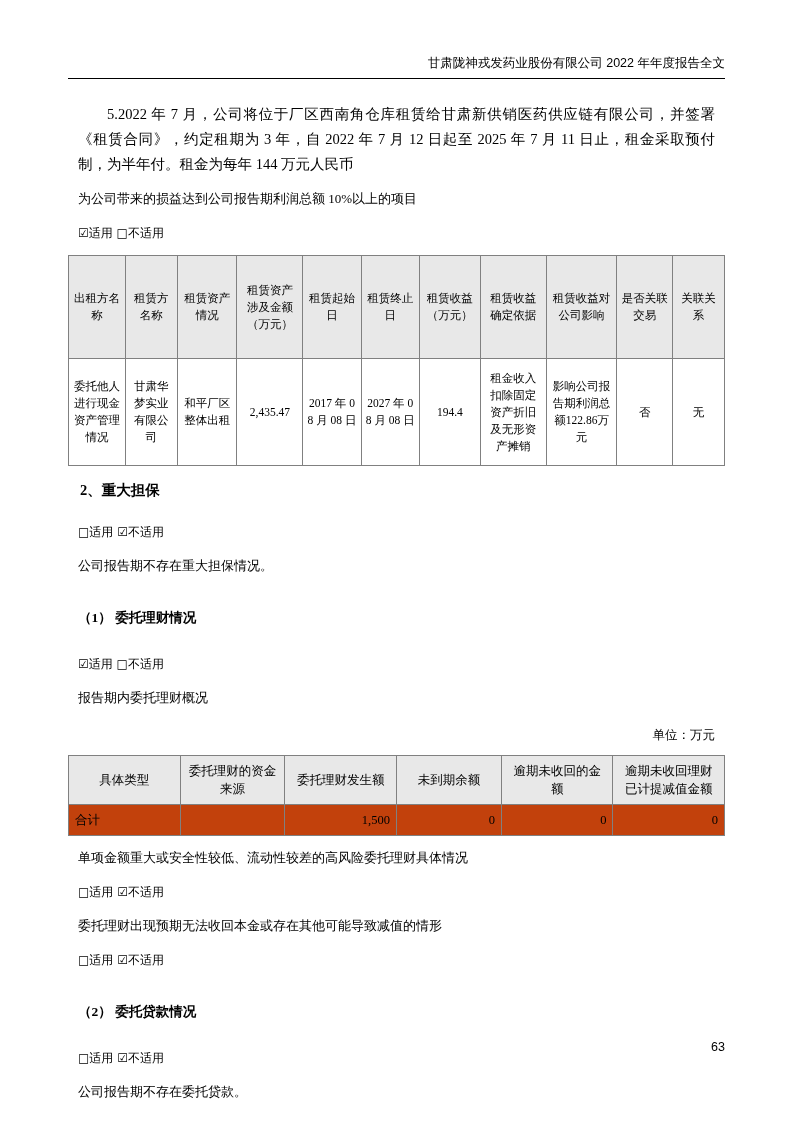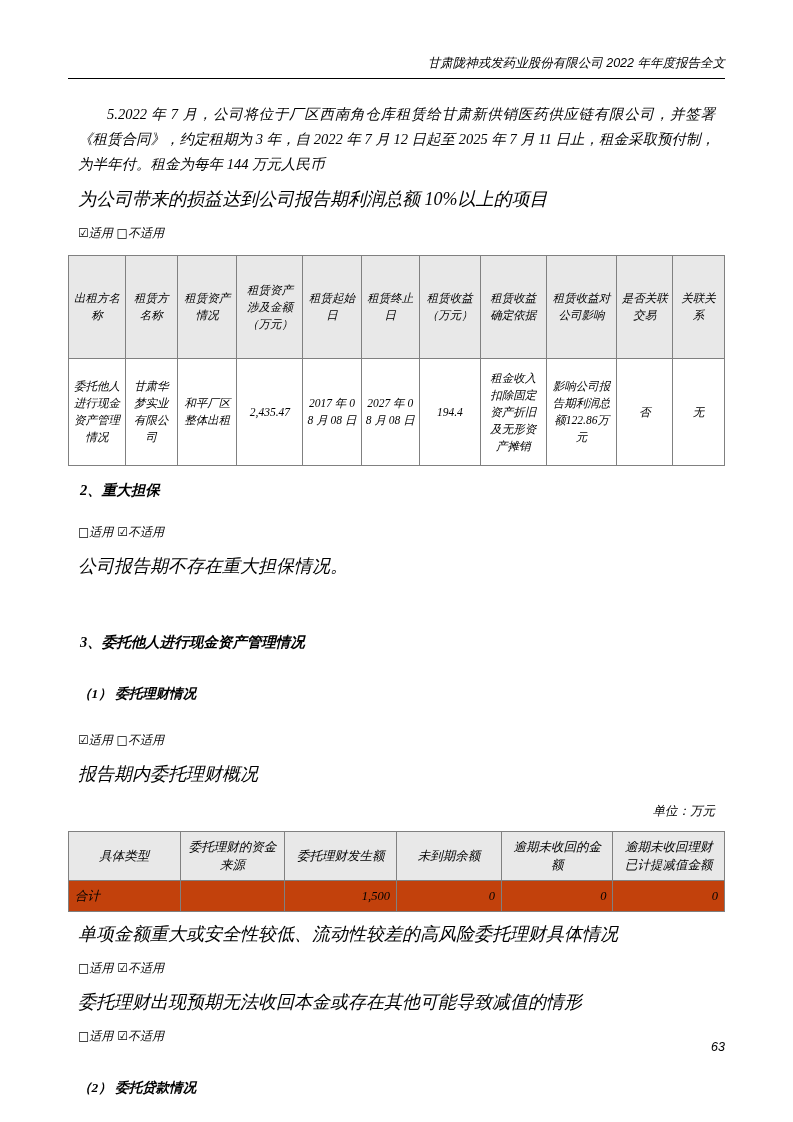--- a/index.html
+++ b/index.html
@@ -13,21 +13,20 @@
     font-family: "Liberation Serif", "DejaVu Serif", serif;
     color: #000000;
     position: relative;
   }
   .page {
     position: relative;
     width: 793px;
     height: 791px;
     box-sizing: border-box;
     padding: 0 60px;
-    font-style: italic;
   }
   .header {
     position: absolute;
     top: 55px;
     right: 68px;
     font-size: 12.5px;
     font-family: "Liberation Sans", sans-serif;
     letter-spacing: 0px;
     color: #000;
   }
@@ -48,21 +47,21 @@
     margin: 10px;
   }
   .para-indent {
     text-indent: 2em;
     font-size: 14.5px;
     line-height: 25px;
     text-align: justify;
     margin-bottom: 4px;
   }
   .line {
-    font-size: 18px;
+    font-size: 13px;
     line-height: 24px;
   }
   .check-line {
     font-size: 13px;
     line-height: 24px;
   }
   .box {
     font-family: "DejaVu Sans", sans-serif;
     font-size: 12px;
   }
@@ -208,21 +207,20 @@
         </tbody>
       </table>
     </div>
 
     <h2 class="section sec-gap-top">2、重大担保</h2>
 
     <p class="check-line box mt18">□适用 ☑不适用</p>
 
     <p class="line mt10">公司报告期不存在重大担保情况。</p>
 
-    <h2 class="section" style="margin-top:52px;">3、委托他人进行现金资产管理情况</h2>
 
     <p class="sub-head mt28">（1） 委托理财情况</p>
 
     <p class="check-line box mt22">☑适用 □不适用</p>
 
     <p class="line mt10">报告期内委托理财概况</p>
 
     <p class="unit-line mt14">单位：万元</p>
 
     <table class="wealth">

